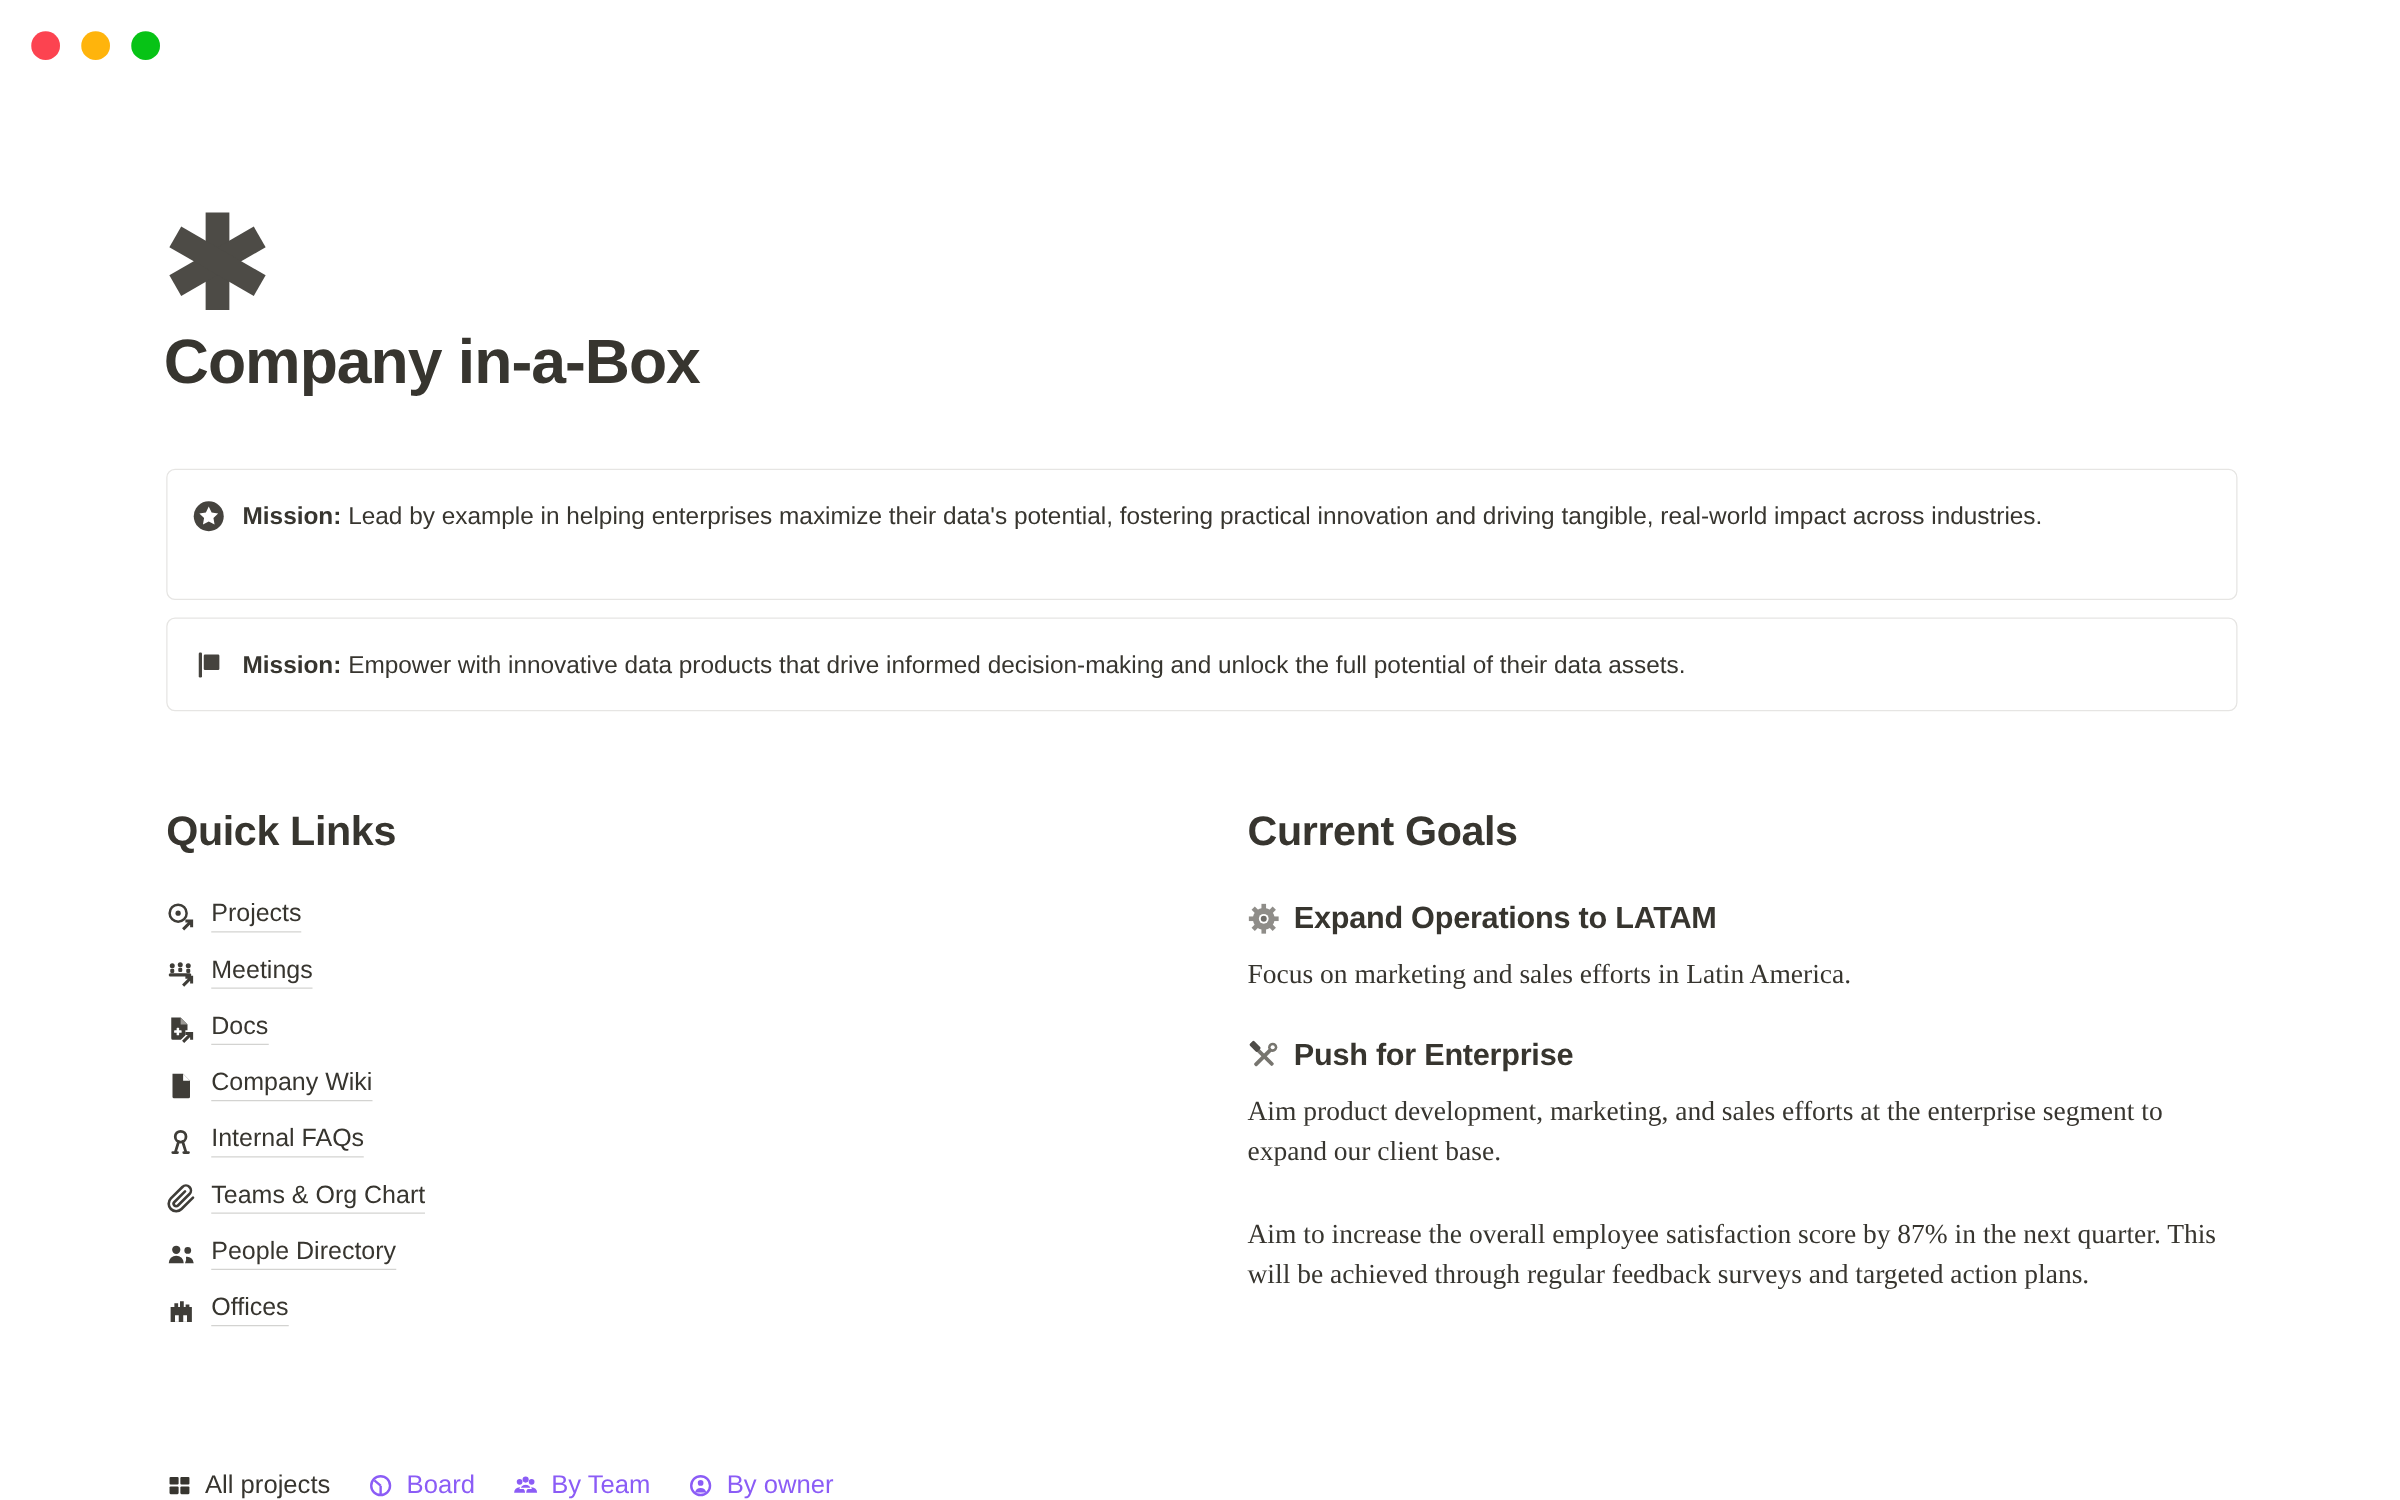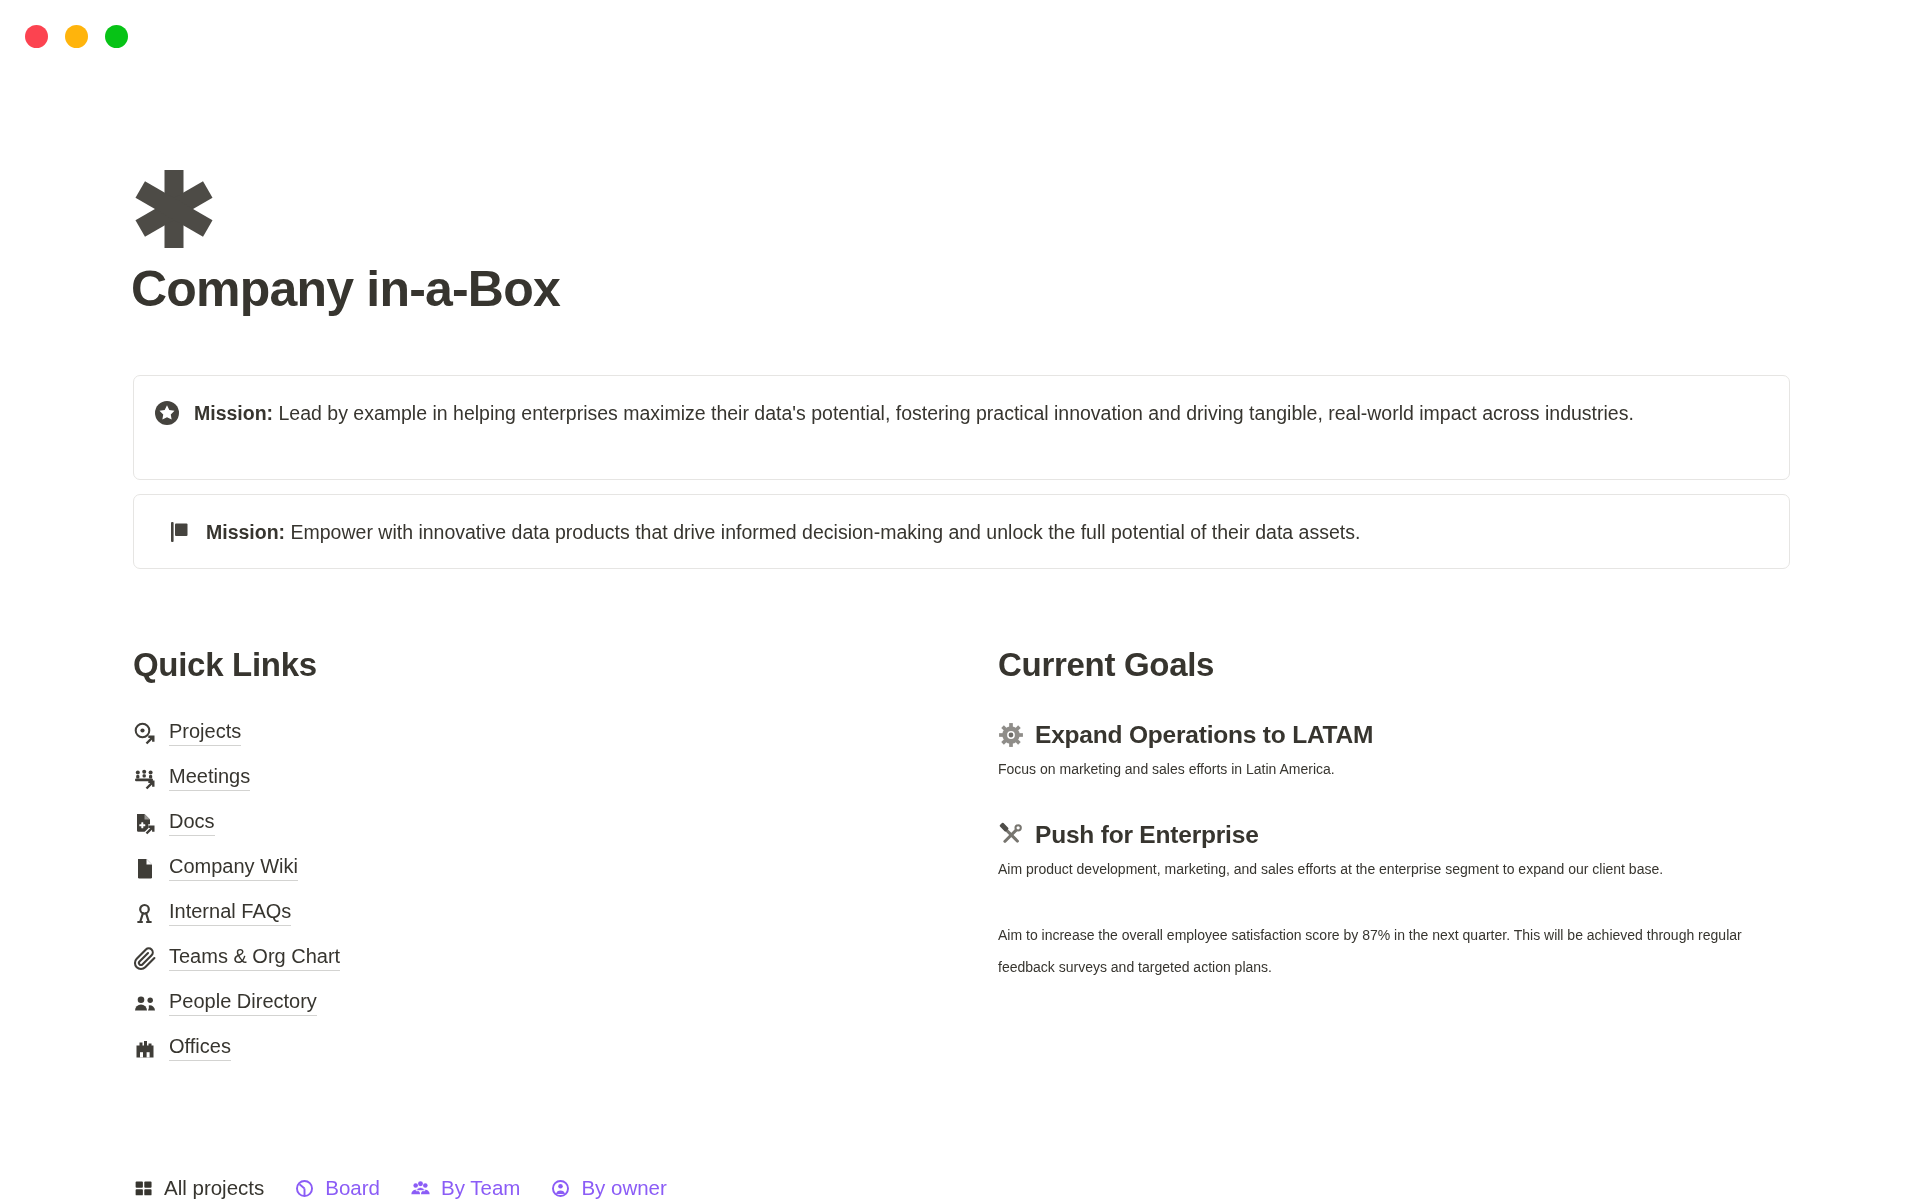--- a/index.html
+++ b/index.html
@@ -13,21 +13,21 @@
 
   
   .page-icon { position:absolute; left:133px; top:168px; }
   .page-title { position:absolute; left:131px; top:260px; font-size:50px; font-weight:700;
                 letter-spacing:-0.8px; color:#37352f; }
 
   
   .callout { position:absolute; left:133px; width:1657px; border:1px solid #e6e5e3;
              border-radius:7px; background:#ffffff; display:flex; align-items:flex-start; }
   .callout-vision  { top:375px; height:105px; padding:21px 22px 0 20px; }
-  .callout-mission { top:494px; height:75px;  padding:21px 22px 0 32px; }
+  .callout-mission { top:494px; height:75px;  padding:21px 22px 0 20px; }
   .callout .c-icon { width:26px; height:26px; flex:0 0 26px; margin-right:14px; margin-top:3px; }
   .callout-text { font-size:19.5px; line-height:32px; max-width:1560px; }
   .callout-text .b { font-weight:700; }
 
   
   .col { position:absolute; top:645px; }
   .col-left  { left:133px; width:830px; }
   .col-right { left:998px; width:795px; }
   .h2 { font-size:33px; font-weight:700; line-height:40px; color:#37352f; letter-spacing:-0.3px; }
 
@@ -37,21 +37,21 @@
   .ql-icon { width:24px; height:24px; flex:0 0 24px; margin-right:12px; }
   .ql-label { font-size:20px; font-weight:500; color:#37352f;
               border-bottom:1.5px solid rgba(55,53,47,0.22); padding-bottom:2px; }
 
   
   .goal { margin-top:34px; }
   .goal:first-of-type { margin-top:40px; }
   .goal-title { display:flex; align-items:center; gap:11px; font-size:24.5px; font-weight:700;
                 line-height:32px; letter-spacing:-0.2px; }
   .goal-title .g-icon { width:26px; height:26px; flex:0 0 26px; }
-  .goal-desc { margin-top:2px; font-size:14px; line-height:32px; color:#37352f; }
+  .goal-desc { margin-top:12px; font-size:22px; line-height:32px; color:#37352f;font-family:Liberation Serif, serif; }
 
   
   .view-tabs { position:absolute; left:133px; top:1176px; display:flex; align-items:flex-start; gap:30px; }
   .vtab { display:flex; align-items:center; gap:10px; font-size:20.5px; color:#8b5cf6; cursor:pointer; }
   .vtab .vt-icon { width:21px; height:21px; }
   .vtab.active { color:#37352f; font-weight:500; }
 </style>
 </head>
 <body>
 

